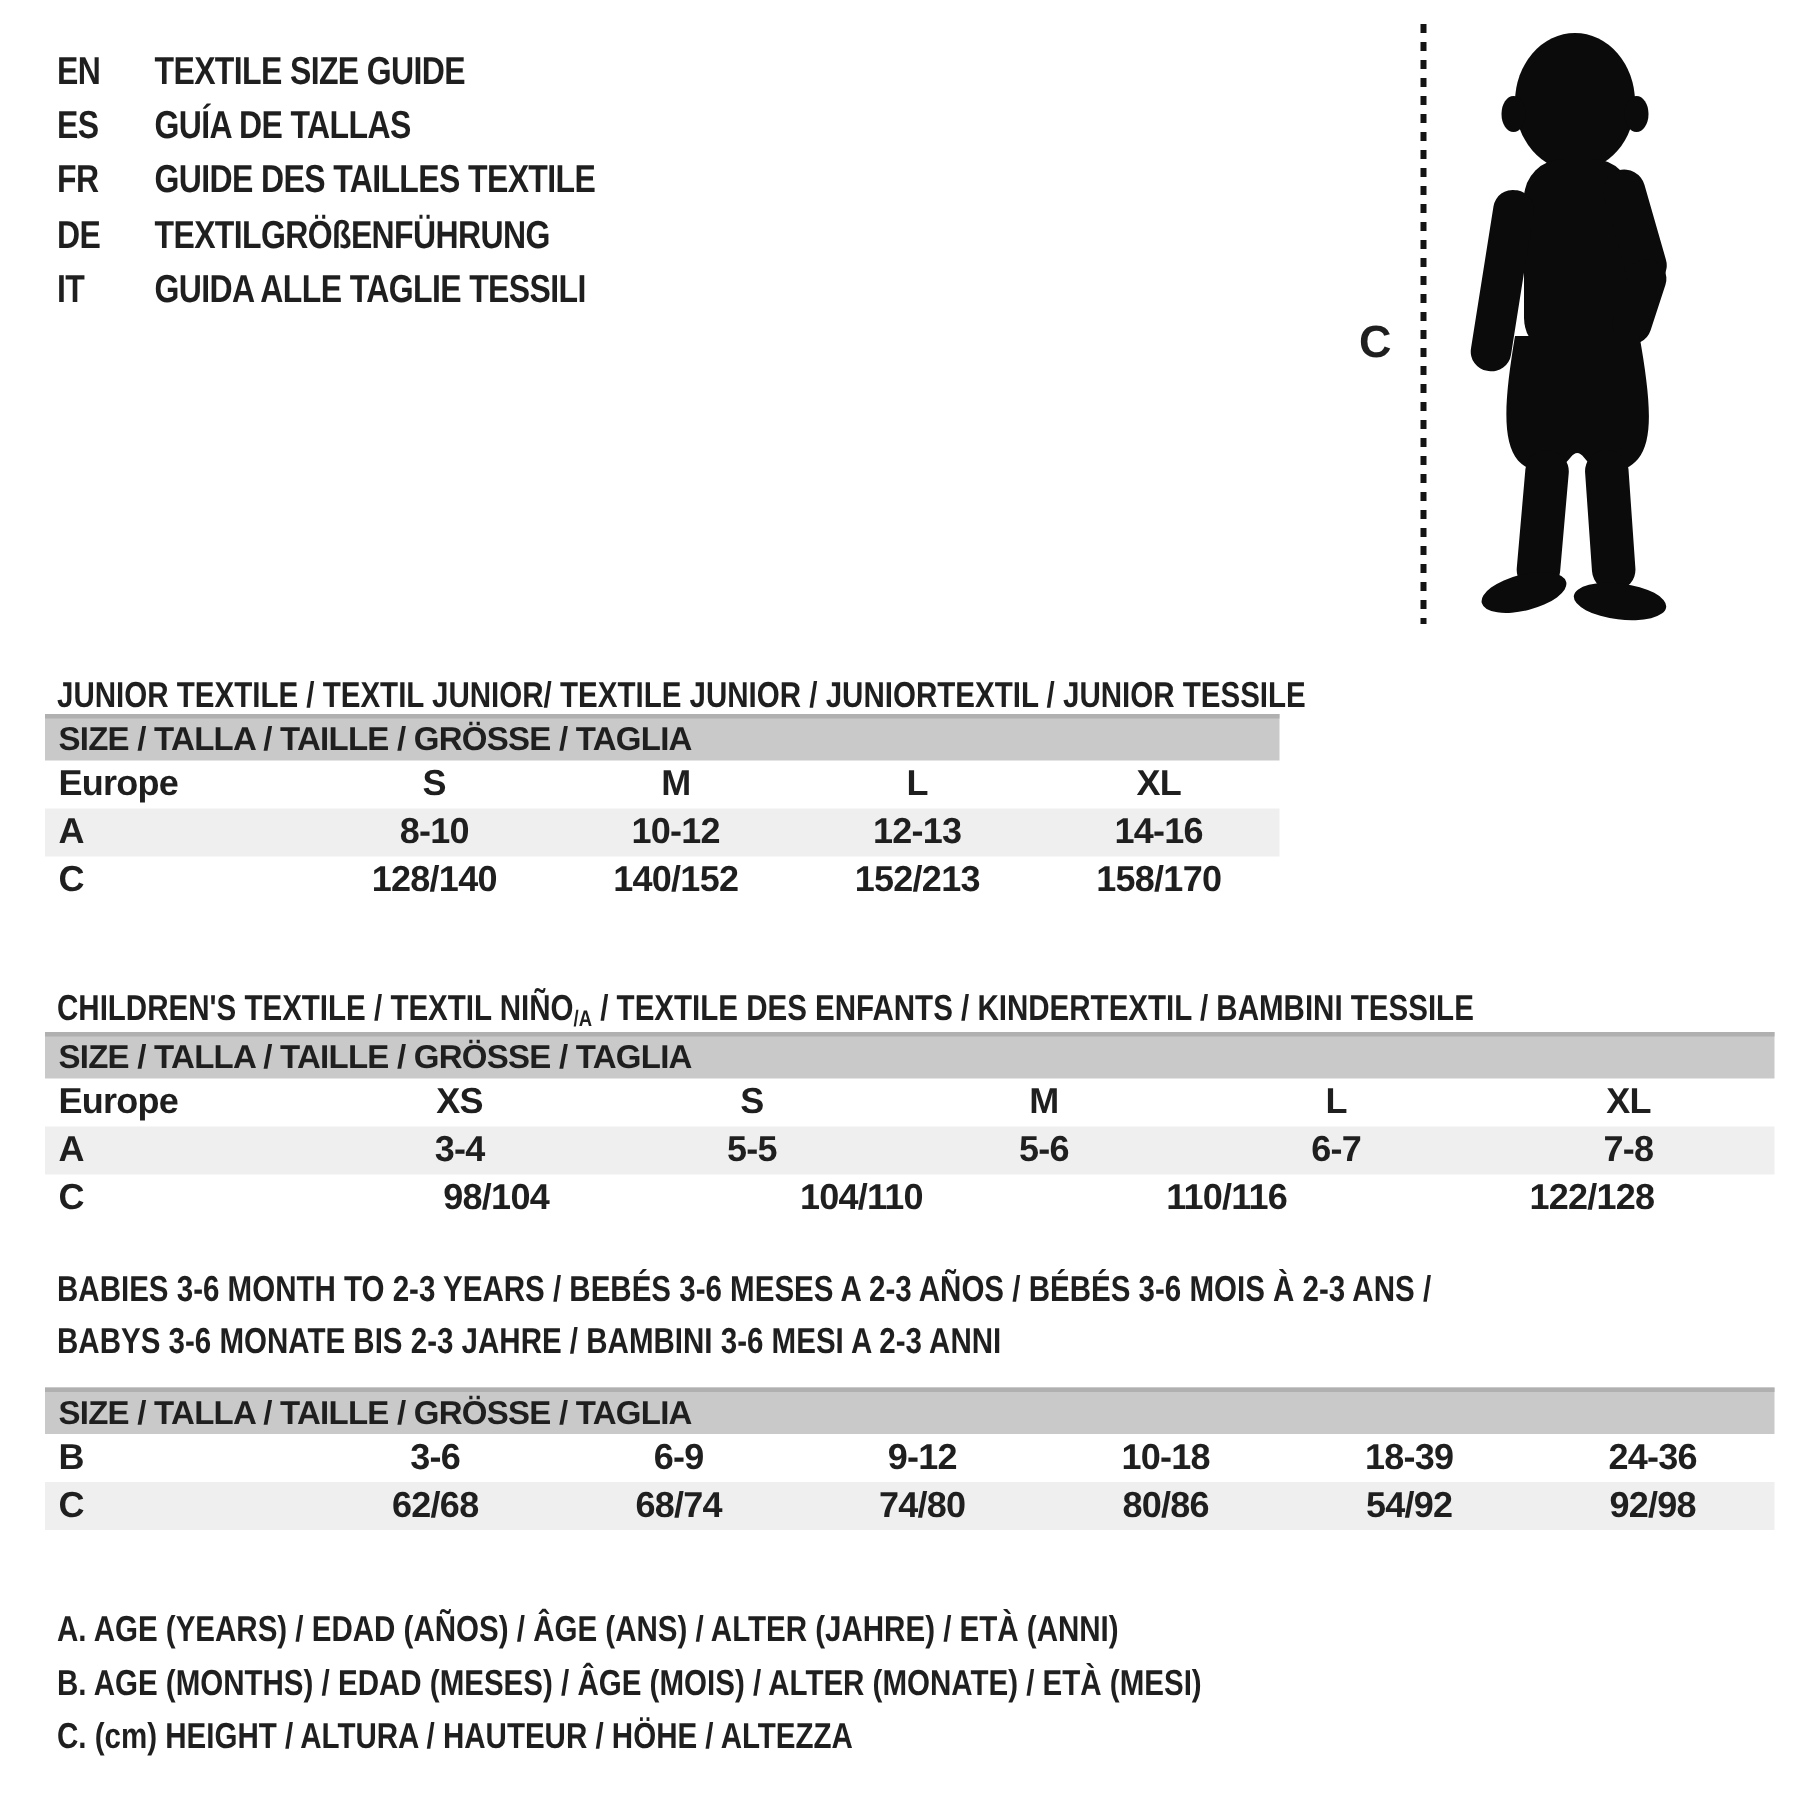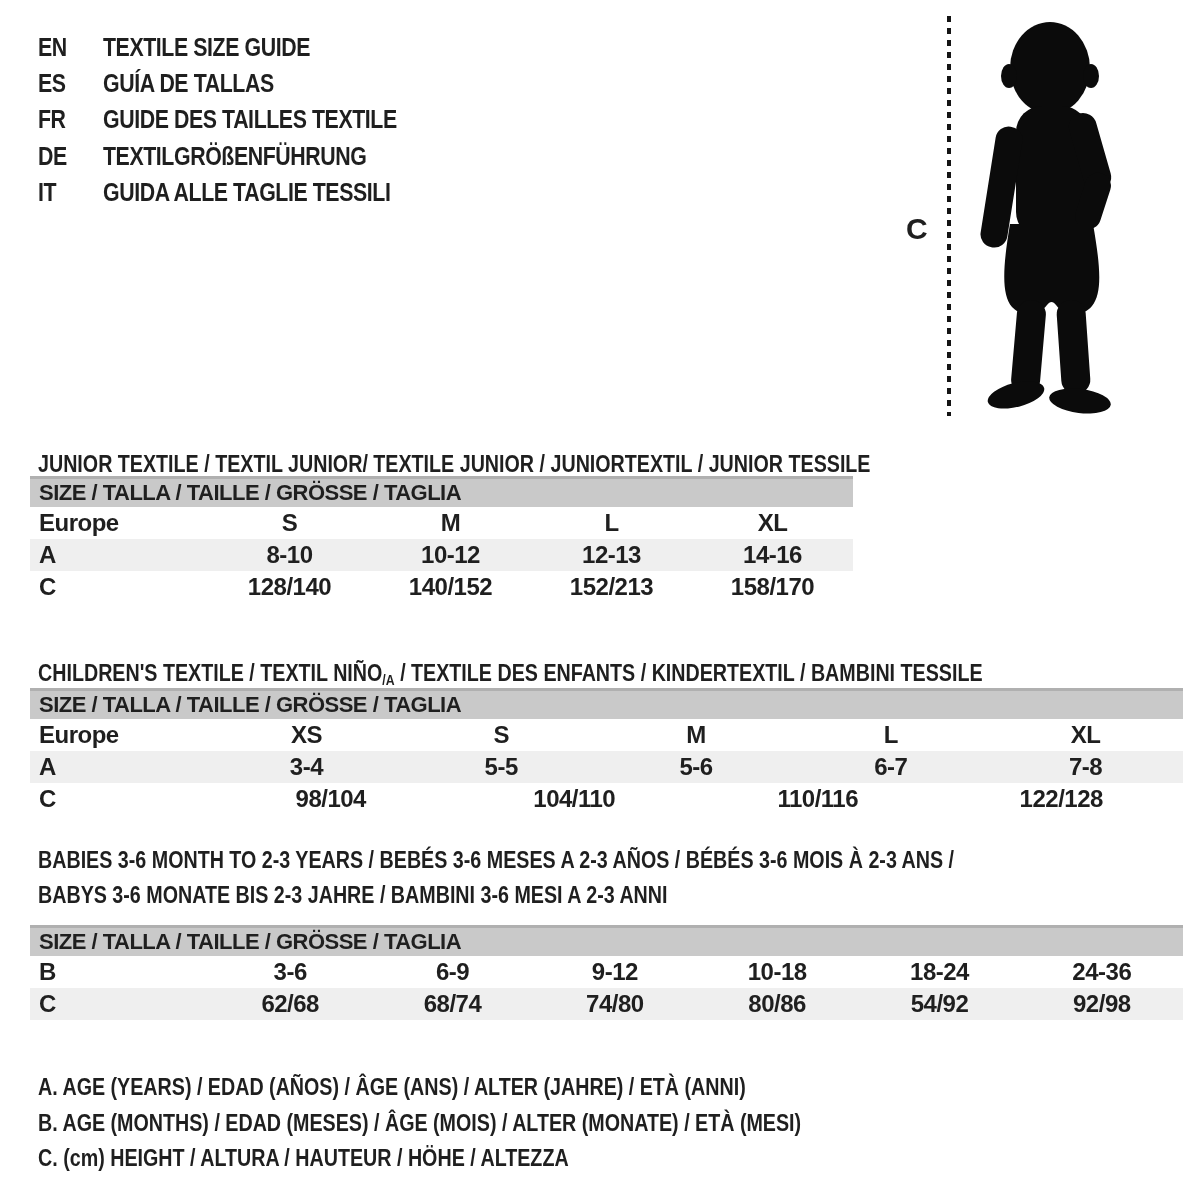--- a/index.html
+++ b/index.html
@@ -150,21 +150,21 @@
   <div class="ttl" style="line-height:35px;">BABYS 3-6 MONATE BIS 2-3 JAHRE / BAMBINI 3-6 MESI A 2-3 ANNI</div>
 </h2>
 <div class="abs tbl" style="top:925px;width:1153px;">
   <div class="t-head">SIZE / TALLA / TAILLE / GRÖSSE / TAGLIA</div>
   <div class="t-row">
     <span class="t-label">B</span>
     <span class="t-cell">3-6</span>
     <span class="t-cell">6-9</span>
     <span class="t-cell">9-12</span>
     <span class="t-cell">10-18</span>
-    <span class="t-cell">18-24</span>
+    <span class="t-cell">18-39</span>
     <span class="t-cell">24-36</span>
   </div>
   <div class="t-row shade">
     <span class="t-label">C</span>
     <span class="t-cell">62/68</span>
     <span class="t-cell">68/74</span>
     <span class="t-cell">74/80</span>
     <span class="t-cell">80/86</span>
     <span class="t-cell">54/92</span>
     <span class="t-cell">92/98</span>

